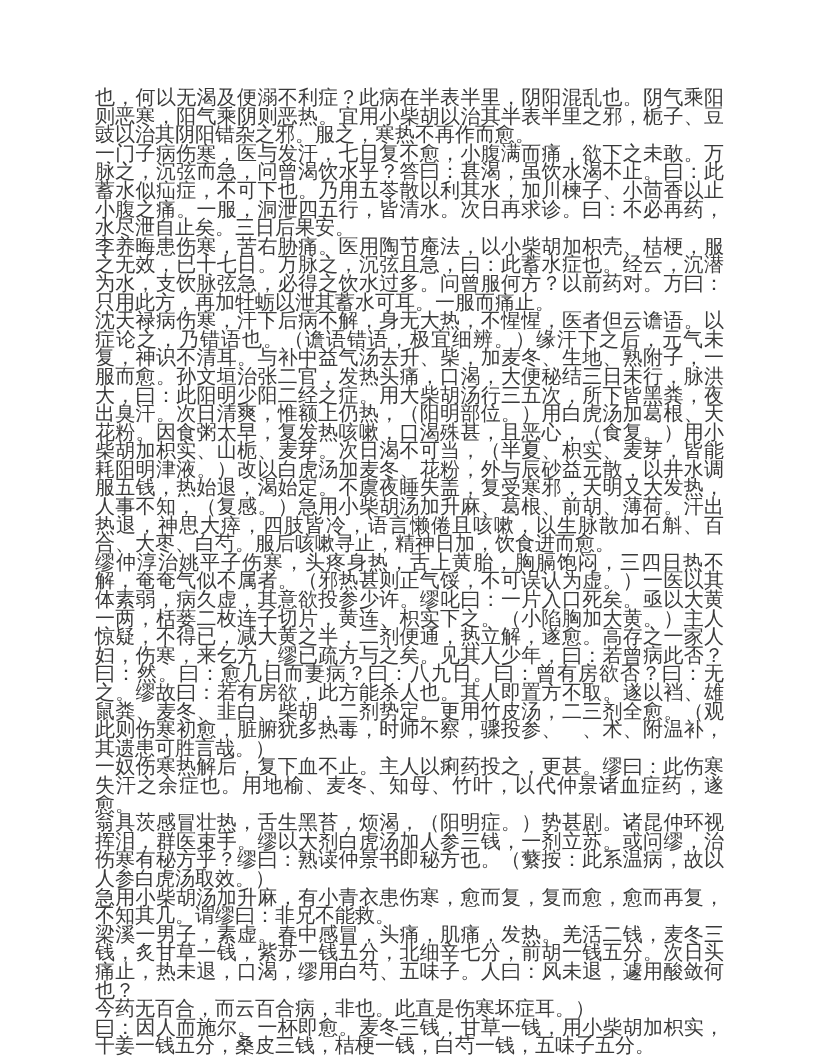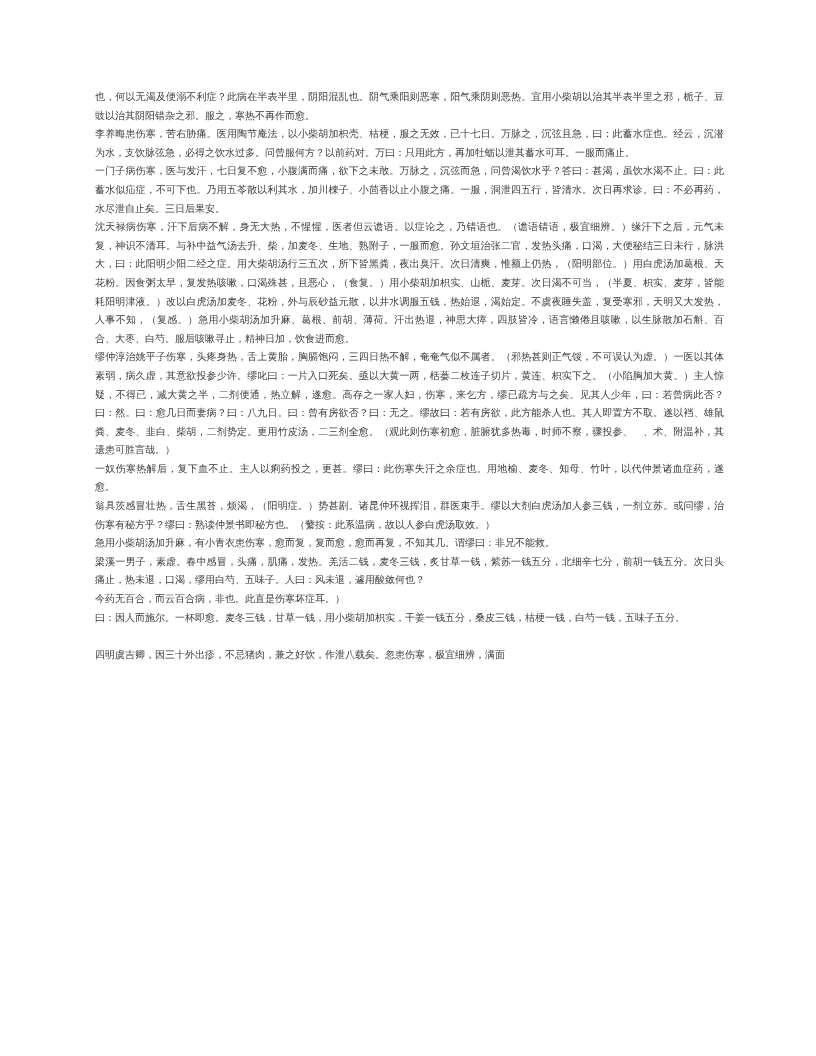--- a/index.html
+++ b/index.html
@@ -18,37 +18,37 @@
   .text-block {
     position: absolute;
     left: 95px;
     top: 88px;
     width: 629px;
     color: #3a3a3a;
   }
   .para {
     margin: 0;
     padding: 0;
-    font-size: 10px;
+    font-size: 20px;
     line-height: 18.6px;
     text-align: justify;
     word-break: break-all;
   }
   .para.blank {
     height: 18.6px;
   }
 </style>
 </head>
 <body>
 
 <div class="page">
   <div class="text-block">
       <p class="para">也，何以无渴及便溺不利症？此病在半表半里，阴阳混乱也。阴气乘阳则恶寒，阳气乘阴则恶热。宜用小柴胡以治其半表半里之邪，栀子、豆豉以治其阴阳错杂之邪。服之，寒热不再作而愈。</p>
+      <p class="para">一门子病伤寒，医与发汗，七日复不愈，小腹满而痛，欲下之未敢。万脉之，沉弦而急，问曾渴饮水乎？答曰：甚渴，虽饮水渴不止。曰：此蓄水似疝症，不可下也。乃用五苓散以利其水，加川楝子、小茴香以止小腹之痛。一服，洞泄四五行，皆清水。次日再求诊。曰：不必再药，水尽泄自止矣。三日后果安。</p>
       <p class="para">李养晦患伤寒，苦右胁痛。医用陶节庵法，以小柴胡加枳壳、桔梗，服之无效，已十七日。万脉之，沉弦且急，曰：此蓄水症也。经云，沉潜为水，支饮脉弦急，必得之饮水过多。问曾服何方？以前药对。万曰：只用此方，再加牡蛎以泄其蓄水可耳。一服而痛止。</p>
-      <p class="para">一门子病伤寒，医与发汗，七日复不愈，小腹满而痛，欲下之未敢。万脉之，沉弦而急，问曾渴饮水乎？答曰：甚渴，虽饮水渴不止。曰：此蓄水似疝症，不可下也。乃用五苓散以利其水，加川楝子、小茴香以止小腹之痛。一服，洞泄四五行，皆清水。次日再求诊。曰：不必再药，水尽泄自止矣。三日后果安。</p>
       <p class="para">沈天禄病伤寒，汗下后病不解，身无大热，不惺惺，医者但云谵语。以症论之，乃错语也。（谵语错语，极宜细辨。）缘汗下之后，元气未复，神识不清耳。与补中益气汤去升、柴，加麦冬、生地、熟附子，一服而愈。孙文垣治张二官，发热头痛，口渴，大便秘结三日未行，脉洪大，曰：此阳明少阳二经之症。用大柴胡汤行三五次，所下皆黑粪，夜出臭汗。次日清爽，惟额上仍热，（阳明部位。）用白虎汤加葛根、天花粉。因食粥太早，复发热咳嗽，口渴殊甚，且恶心，（食复。）用小柴胡加枳实、山栀、麦芽。次日渴不可当，（半夏、枳实、麦芽，皆能耗阳明津液。）改以白虎汤加麦冬、花粉，外与辰砂益元散，以井水调服五钱，热始退，渴始定。不虞夜睡失盖，复受寒邪，天明又大发热，人事不知，（复感。）急用小柴胡汤加升麻、葛根、前胡、薄荷。汗出热退，神思大瘁，四肢皆冷，语言懒倦且咳嗽，以生脉散加石斛、百合、大枣、白芍。服后咳嗽寻止，精神日加，饮食进而愈。</p>
       <p class="para">缪仲淳治姚平子伤寒，头疼身热，舌上黄胎，胸膈饱闷，三四日热不解，奄奄气似不属者。（邪热甚则正气馁，不可误认为虚。）一医以其体素弱，病久虚，其意欲投参少许。缪叱曰：一片入口死矣。亟以大黄一两，栝蒌二枚连子切片，黄连、枳实下之。（小陷胸加大黄。）主人惊疑，不得已，减大黄之半，二剂便通，热立解，遂愈。高存之一家人妇，伤寒，来乞方，缪已疏方与之矣。见其人少年，曰：若曾病此否？曰：然。曰：愈几日而妻病？曰：八九日。曰：曾有房欲否？曰：无之。缪故曰：若有房欲，此方能杀人也。其人即置方不取。遂以裆、雄鼠粪、麦冬、韭白、柴胡，二剂势定。更用竹皮汤，二三剂全愈。（观此则伤寒初愈，脏腑犹多热毒，时师不察，骤投参、　、术、附温补，其遗患可胜言哉。）</p>
       <p class="para">一奴伤寒热解后，复下血不止。主人以痢药投之，更甚。缪曰：此伤寒失汗之余症也。用地榆、麦冬、知母、竹叶，以代仲景诸血症药，遂愈。</p>
       <p class="para">翁具茨感冒壮热，舌生黑苔，烦渴，（阳明症。）势甚剧。诸昆仲环视挥泪，群医束手。缪以大剂白虎汤加人参三钱，一剂立苏。或问缪，治伤寒有秘方乎？缪曰：熟读仲景书即秘方也。（蘩按：此系温病，故以人参白虎汤取效。）</p>
       <p class="para">急用小柴胡汤加升麻，有小青衣患伤寒，愈而复，复而愈，愈而再复，不知其几。谓缪曰：非兄不能救。</p>
       <p class="para">梁溪一男子，素虚。春中感冒，头痛，肌痛，发热。羌活二钱，麦冬三钱，炙甘草一钱，紫苏一钱五分，北细辛七分，前胡一钱五分。次日头痛止，热未退，口渴，缪用白芍、五味子。人曰：风未退，遽用酸敛何也？</p>
       <p class="para">今药无百合，而云百合病，非也。此直是伤寒坏症耳。）</p>
       <p class="para">曰：因人而施尔。一杯即愈。麦冬三钱，甘草一钱，用小柴胡加枳实，干姜一钱五分，桑皮三钱，桔梗一钱，白芍一钱，五味子五分。</p>
       <p class="para blank"></p>
       <p class="para">四明虞吉卿，因三十外出疹，不忌猪肉，兼之好饮，作泄八载矣。忽患伤寒，极宜细辨，满面</p>

